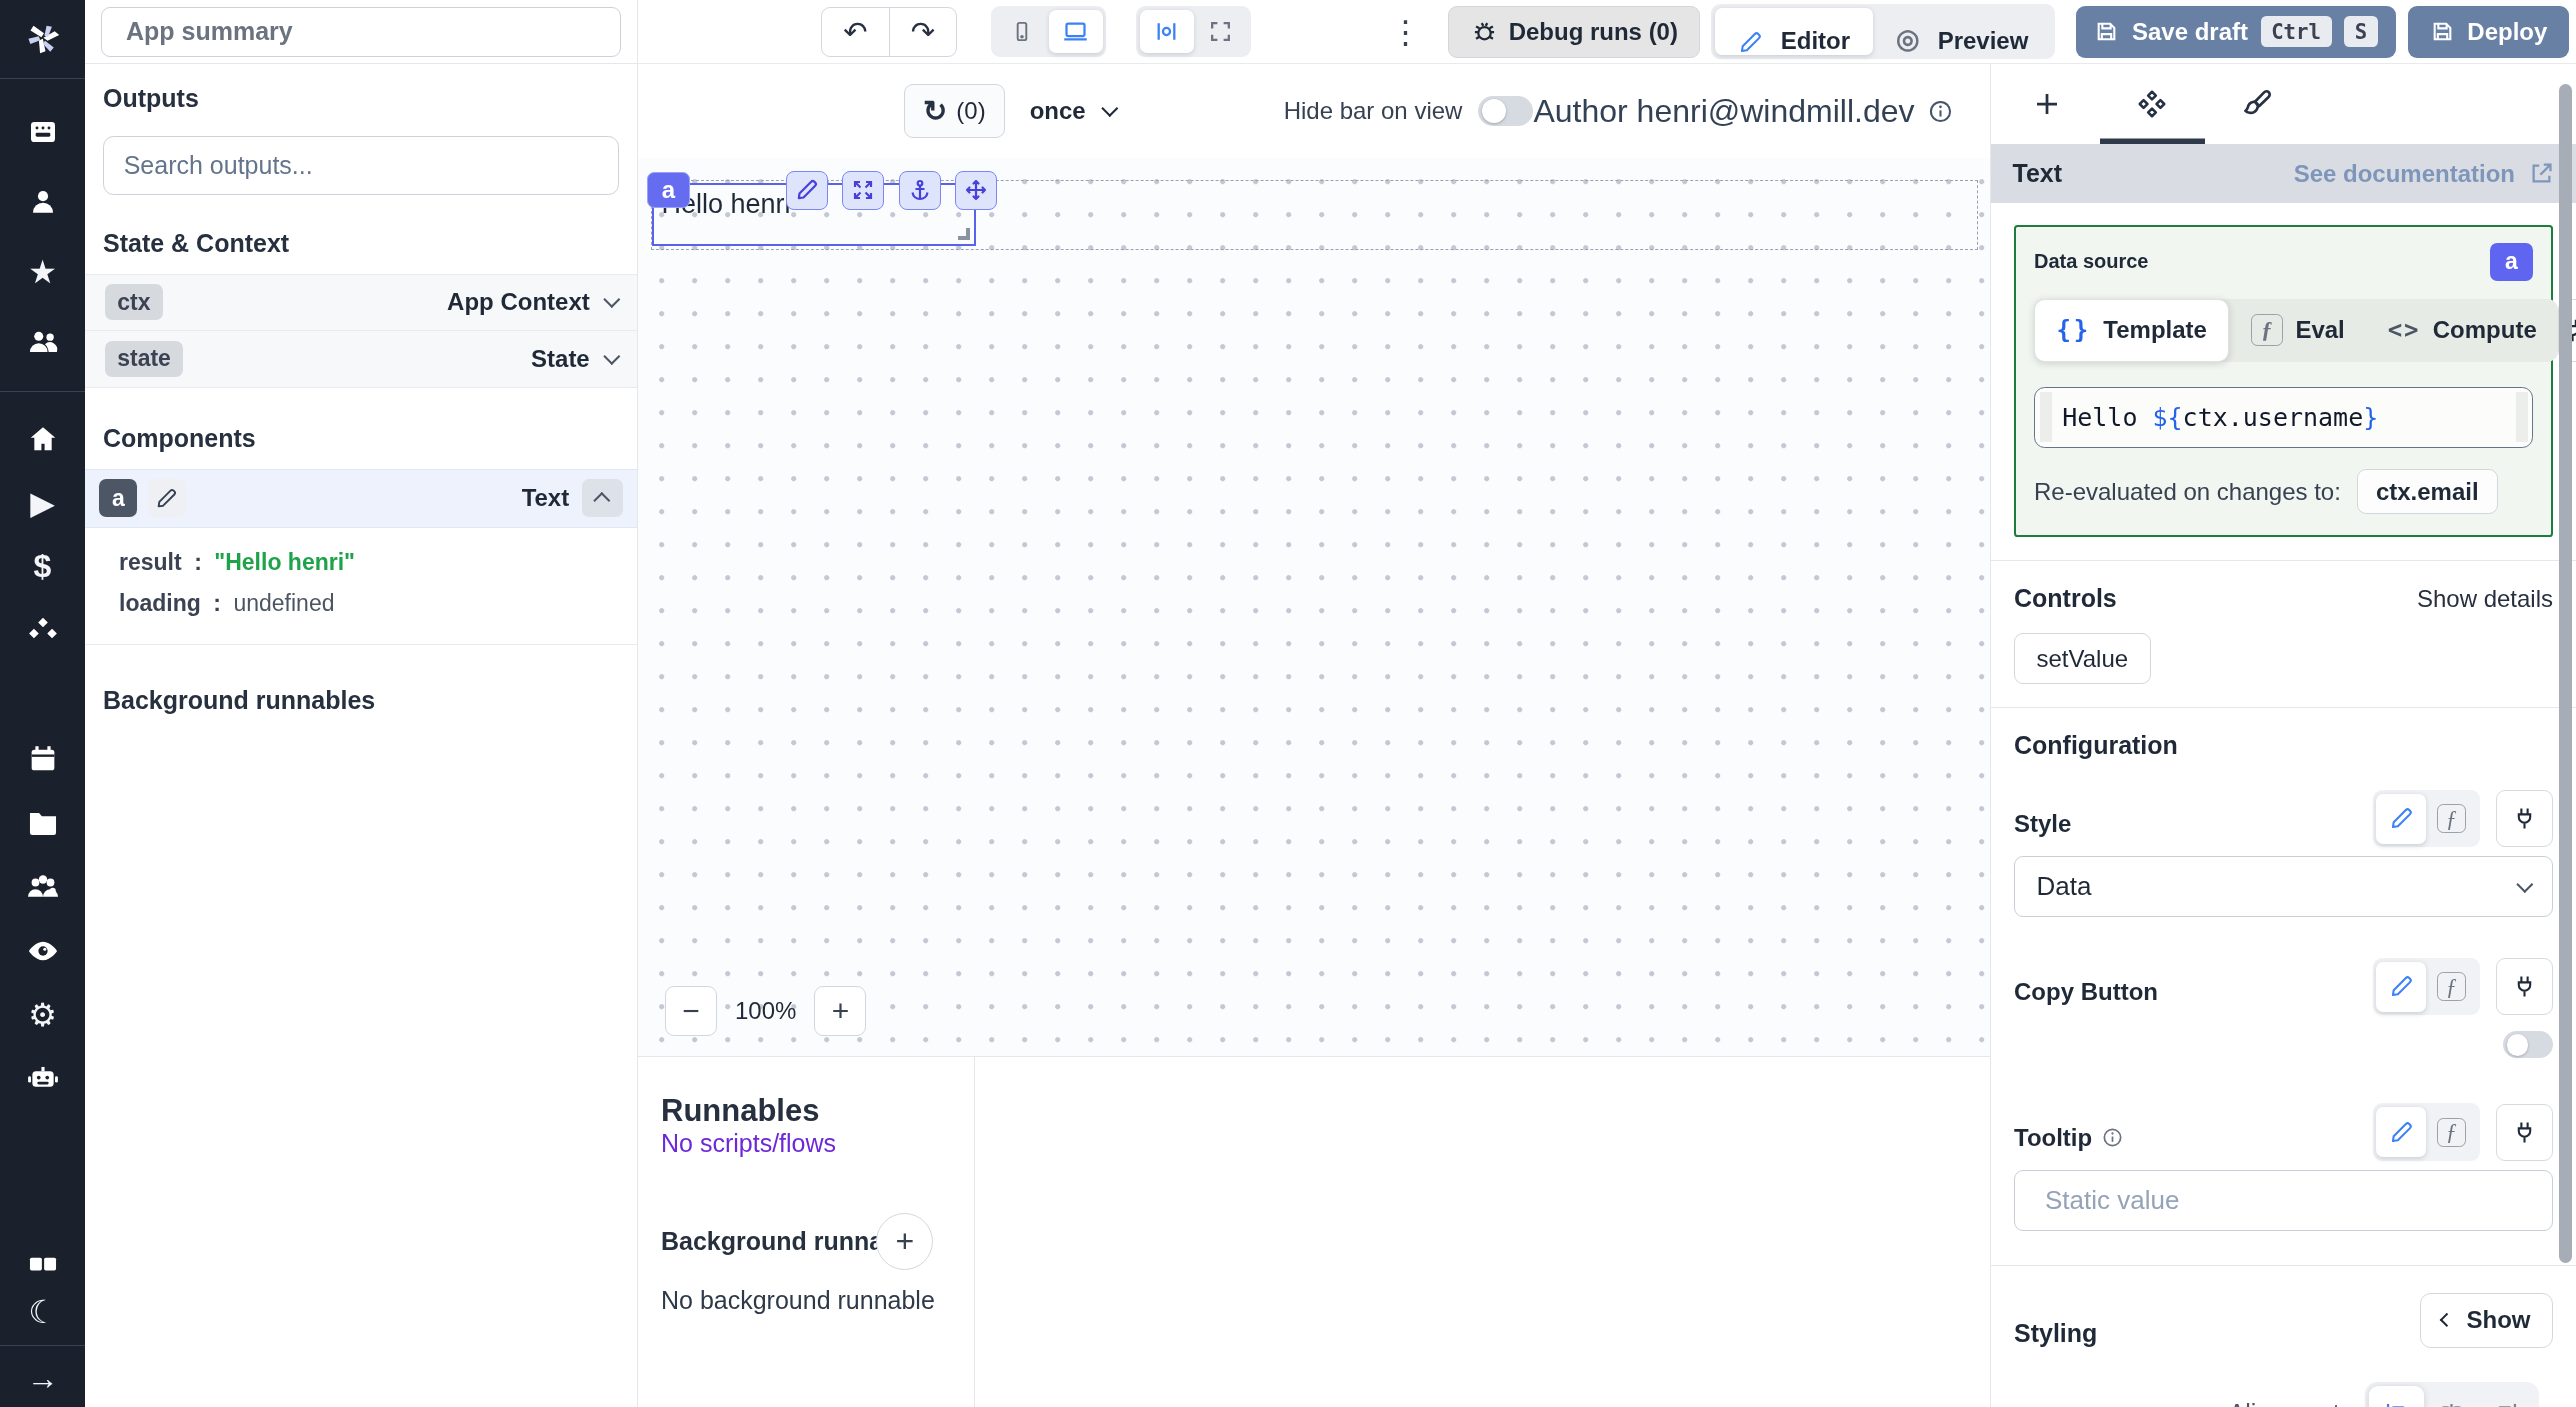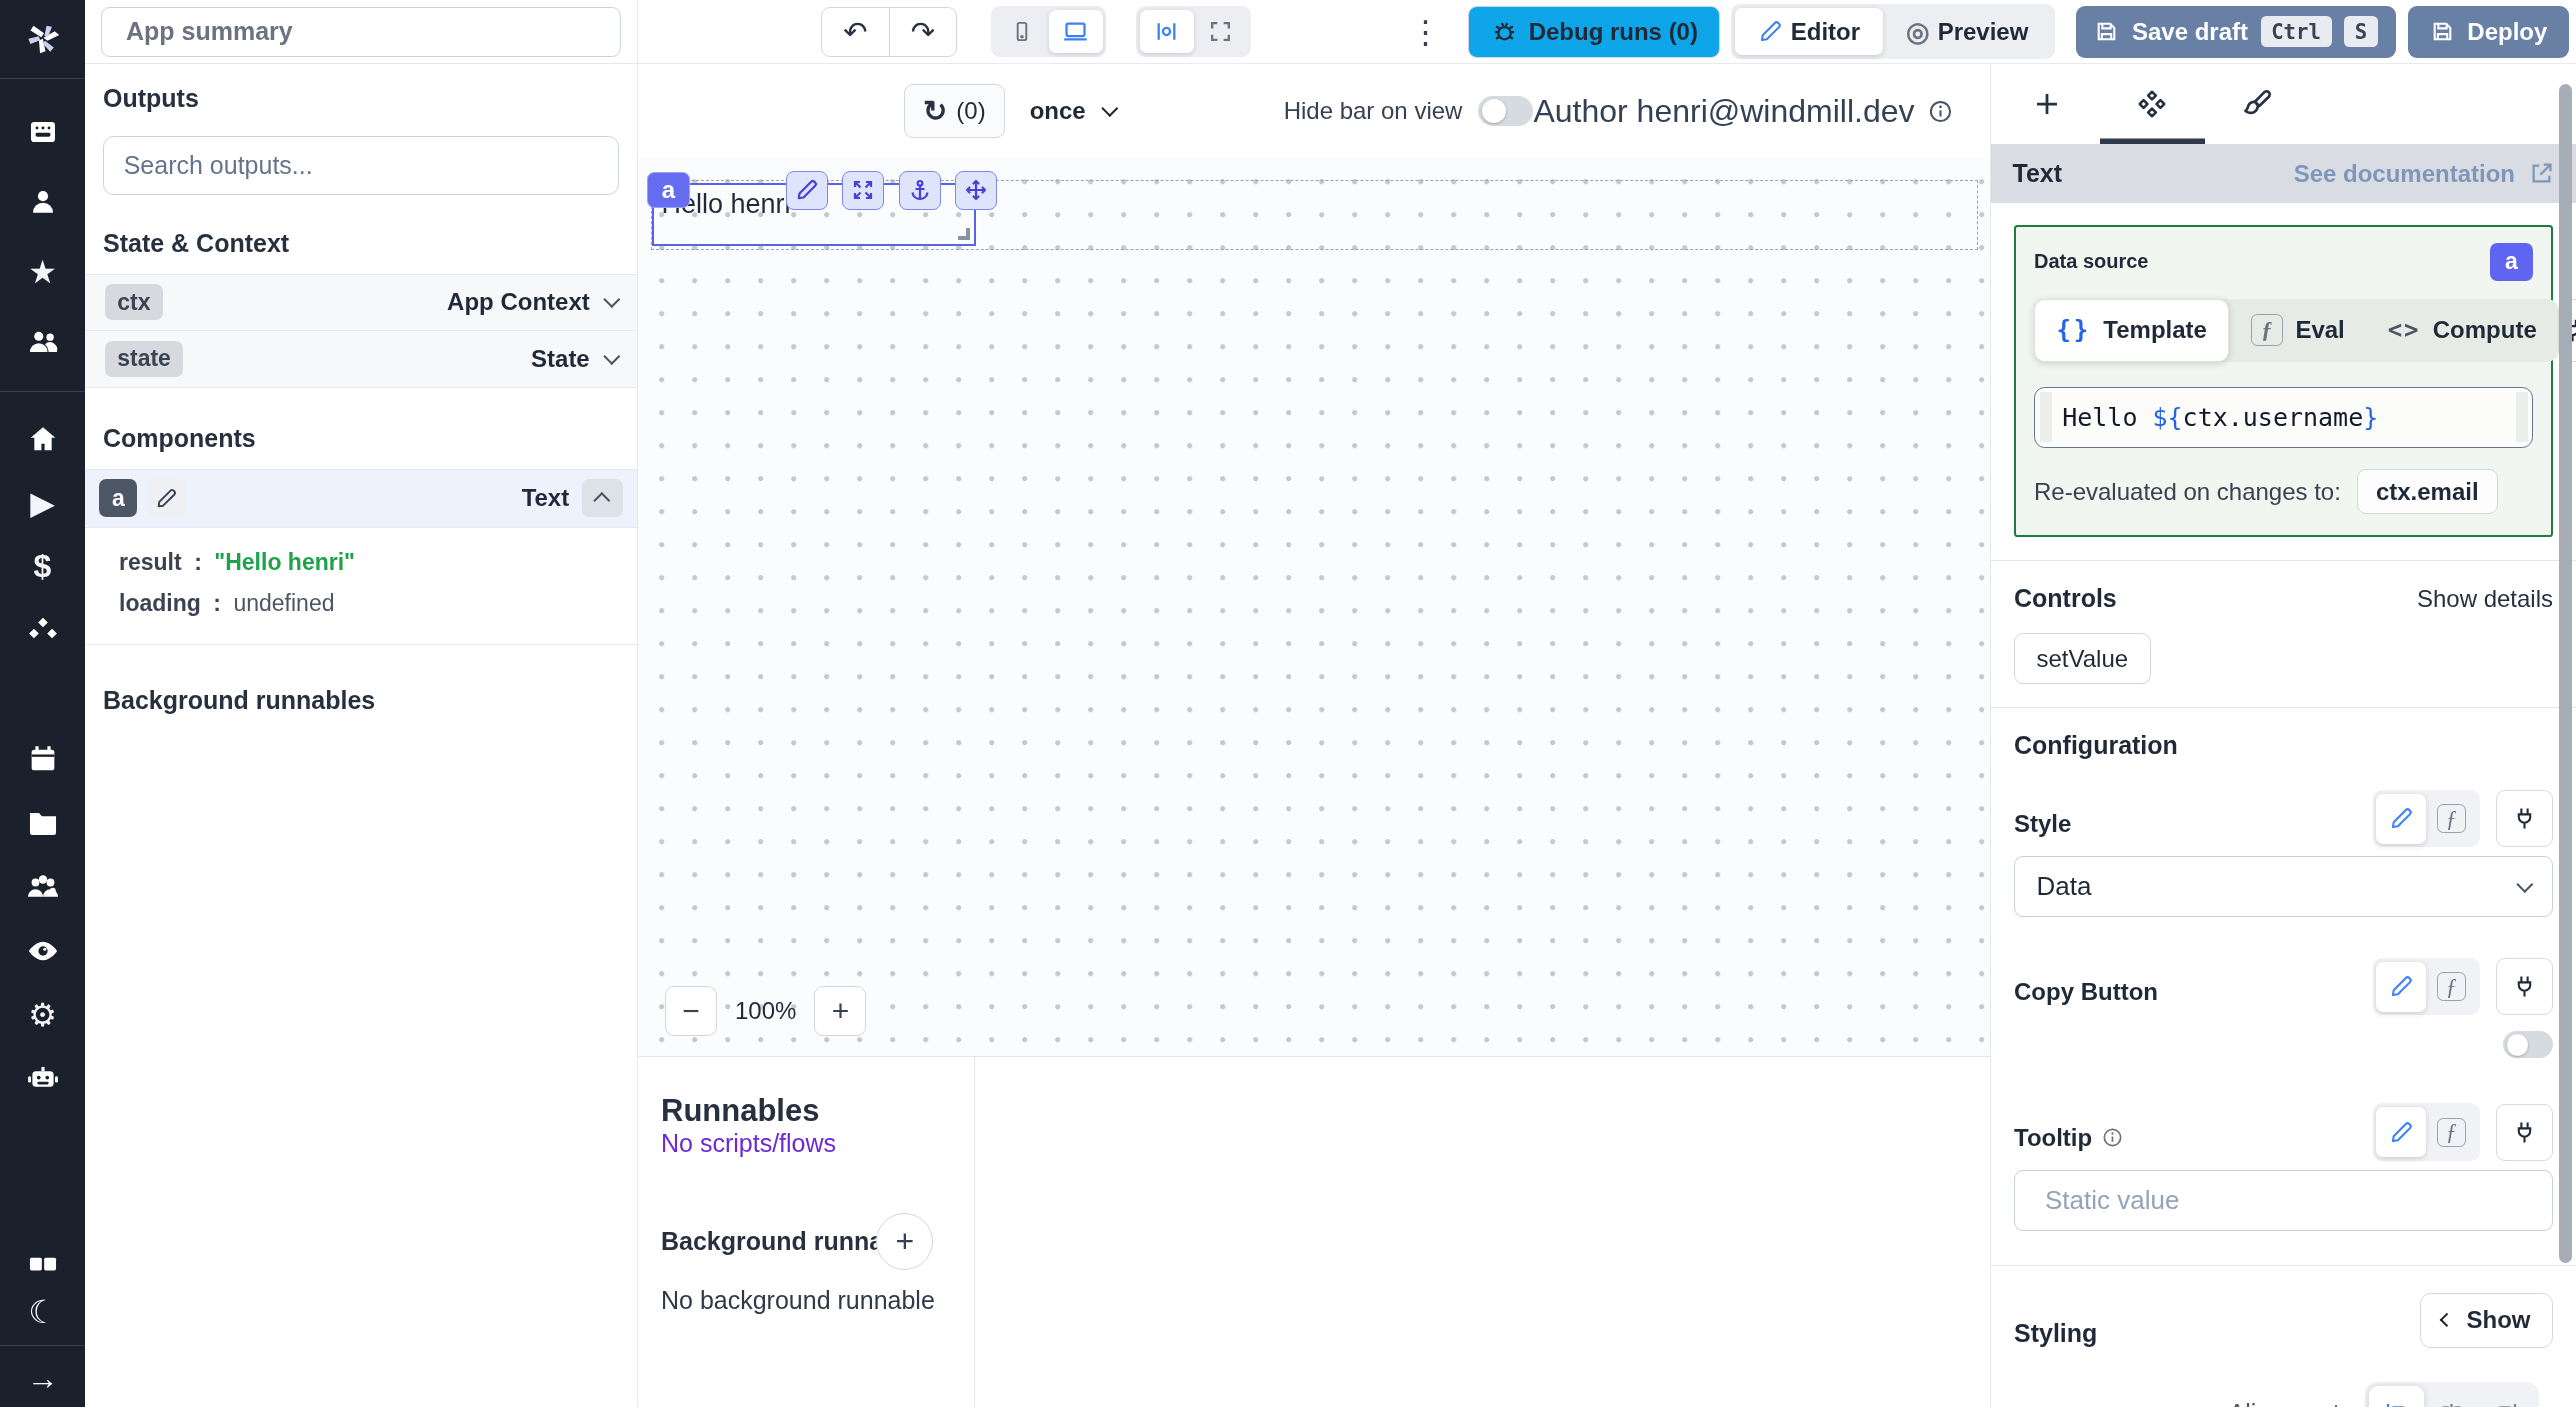--- a/index.html
+++ b/index.html
@@ -50,23 +50,23 @@
 
   
   .tb{position:absolute;left:638px;top:0;width:1938px;height:64px;background:#fff;border-bottom:0.9px solid #e8eaee;display:flex;align-items:center}
   .btn-group{display:flex;border:0.9px solid #d3d7dd;border-radius:9px;overflow:hidden;background:#fff;margin-left:183px}
   .bg-seg{width:67px;height:48px;display:flex;align-items:center;justify-content:center;font-size:29px;color:#273142;cursor:pointer}
   .bg-seg + .bg-seg{border-left:0.9px solid #d3d7dd}
   .tgl-group{display:flex;background:#eceef2;border-radius:9px;padding:3.6px;align-items:center}
   .tg-seg{width:54px;height:43px;border-radius:7.2px;display:flex;align-items:center;justify-content:center;color:#6b7280;cursor:pointer}
   .tg-seg.active{background:#fff;box-shadow:0 1.8px 5.4px rgba(20,30,50,.14);color:#3b82f6}
   .kebab{margin-left:auto;font-size:32px;color:#374151;width:30px;text-align:center;cursor:pointer}
-  .debug-btn{margin-left:29px;display:flex;align-items:center;gap:10.7px;border:0.9px solid #d3d7dd;border-radius:9px;height:52px;padding:0 21.5px;font-size:24px;font-weight:700;color:#1f2937;background:#0ea5e9;cursor:pointer}
+  .debug-btn{margin-left:29px;display:flex;align-items:center;gap:10.7px;border:0.9px solid #d3d7dd;border-radius:9px;height:52px;padding:0 21.5px;font-size:24px;font-weight:700;color:#1f2937;background:#e5e5e5;cursor:pointer}
   .edpre{display:flex;background:#eceef2;border-radius:9px;padding:3.6px;margin-left:10.7px}
-  .ep-seg{display:flex;align-items:center;gap:8px;padding:0 23px;height:47px;border-radius:7.2px;font-size:24px;font-weight:700;color:#1f2937;cursor:pointer}
+  .ep-seg{display:flex;align-items:flex-end;gap:18px;padding:0 23px;height:47px;border-radius:7.2px;font-size:24px;font-weight:700;color:#1f2937;cursor:pointer}
   .ep-seg.active{background:#fff;box-shadow:0 1.8px 5.4px rgba(20,30,50,.14)}
   .blue-ic{color:#3b82f6}
   .gray-ic{color:#6b7280}
   .save-btn,.deploy-btn{display:flex;align-items:center;gap:12.5px;background:#6980a5;color:#fff;border-radius:9px;height:52px;padding:0 18px;font-size:24px;font-weight:700;cursor:pointer}
   .save-btn{margin-left:21.5px}
   .deploy-btn{margin-left:12.5px;margin-right:7.2px;padding:0 21.5px}
   .kbd{background:#e8ebf0;color:#3b4252;border-radius:5.4px;padding:3.6px 10.7px;font-family:"DejaVu Sans Mono",monospace;font-size:20.6px;font-weight:700}
 
   
   .cv{position:absolute;left:638px;top:64px;width:1352px;height:993px;background:#fff}

